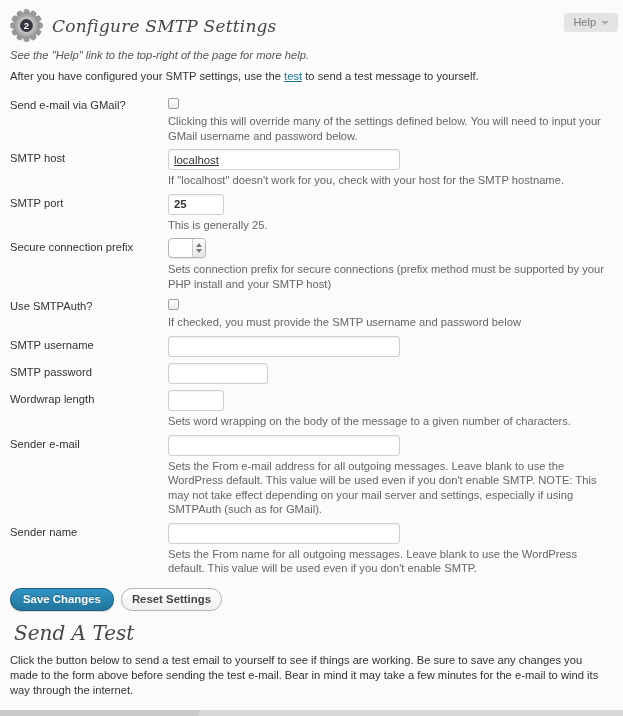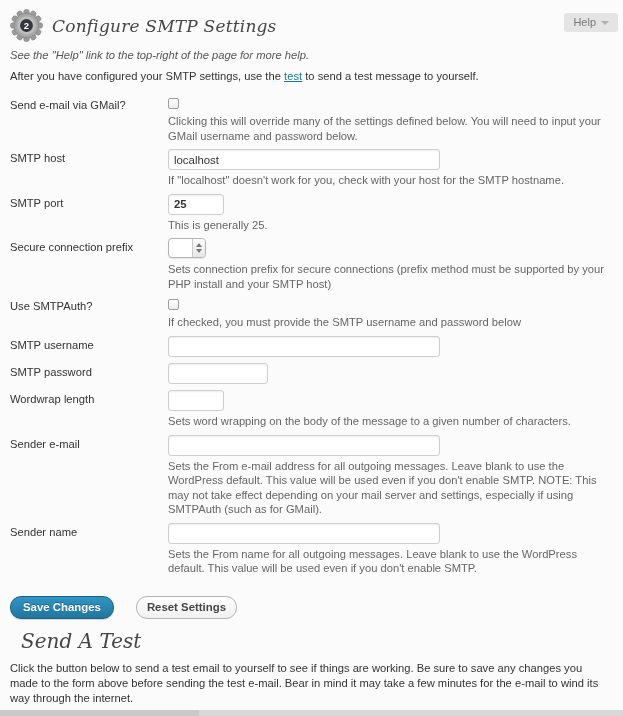--- a/index.html
+++ b/index.html
@@ -62,21 +62,21 @@
     border-radius: 3px;
     background: #fff;
     height: 21px;
     padding: 1px 5px;
     font-family: "Liberation Sans", sans-serif;
     font-size: 11.4px;
     color: #333;
     box-shadow: inset 0 1px 2px rgba(0,0,0,0.07);
     display: block;
   }
-  .w-lg { width: 272px; }
+  .w-lg { width: 232px; text-decoration: underline; }
   .w-md { width: 100px; }
   .w-sm { width: 56px; font-weight: bold; }
 
   input.cb {
     -webkit-appearance: none; appearance: none;
     width: 11px; height: 11px;
     border: 1px solid #9f9f9f;
     border-radius: 2px;
     background: linear-gradient(#ffffff, #ececec);
     margin: 2px 0 0;
@@ -110,21 +110,21 @@
     border-left: 3px solid transparent; border-right: 3px solid transparent;
     border-bottom: 4px solid #777;
   }
   .tri-down {
     width: 0; height: 0;
     border-left: 3px solid transparent; border-right: 3px solid transparent;
     border-top: 4px solid #777;
   }
 
   
-  .submit-row { margin-top: 20px; display: flex; align-items: center; gap: 22px; }
+  .submit-row { margin-top: 12px; display: flex; align-items: center; gap: 7px; }
   button { font-family: "Liberation Sans", sans-serif; cursor: pointer; font-weight: bold; }
   .button-primary {
     background: linear-gradient(#2f95c6, #21759b);
     border: 1px solid #1b607f;
     color: #fff;
     font-weight: bold;
     font-size: 11.4px;
     border-radius: 11px;
     padding: 4px 12px 5px;
     text-shadow: 0 -1px 0 rgba(0,0,0,0.3);
@@ -138,21 +138,21 @@
     border-radius: 11px;
     padding: 4px 10px 5px;
   }
 
   h2.section-title {
     font-family: "DejaVu Serif", serif;
     font-style: italic;
     font-weight: normal;
     font-size: 20px;
     color: #464646;
-    margin: 10px 11px 0;
+    margin: 10px 4px 0;
     line-height: 24px;
   }
   .para { margin: 8px 0 15px; max-width: 606px; line-height: 1.33; }
 
   .bottom-strip {
     position: absolute; bottom: 0; left: 0; right: 0; height: 6px;
     background: linear-gradient(to right, #c9c9c9 0, #c9c9c9 198px, #d8d8d8 200px, #d8d8d8 100%);
   }
 </style>
 </head>

